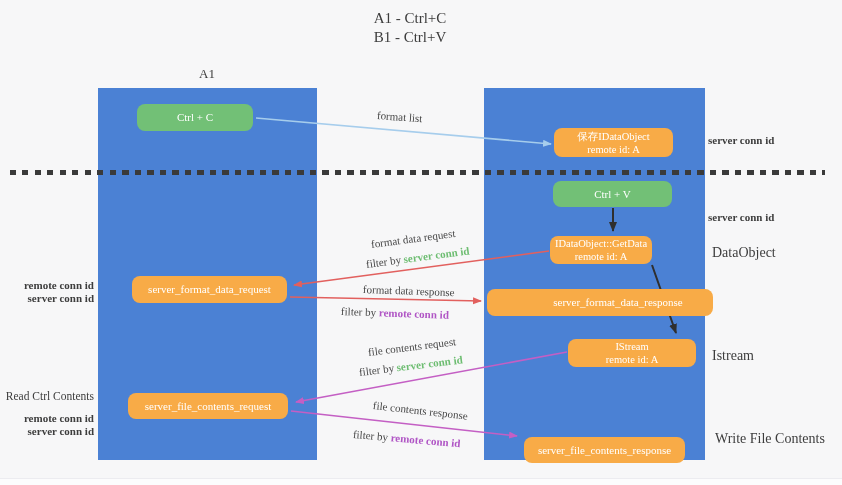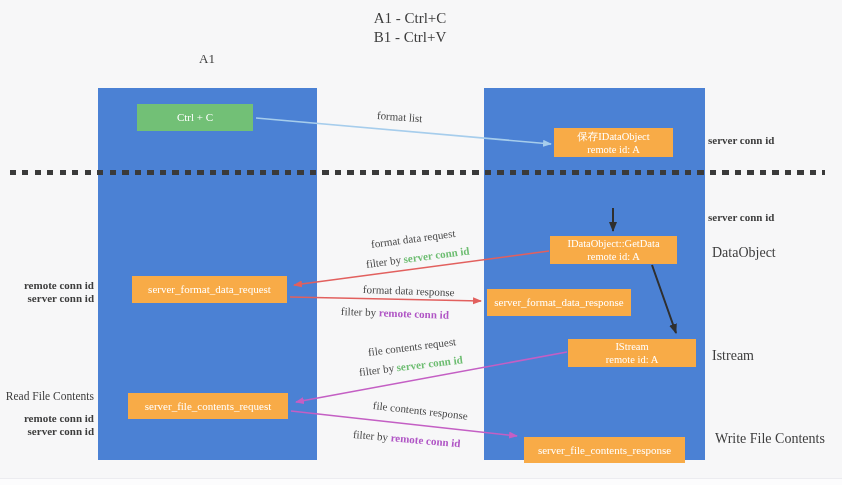--- a/index.html
+++ b/index.html
@@ -13,21 +13,21 @@
   .title{left:290px;top:9px;width:240px;text-align:center;font-size:15px;line-height:19px;color:#3c3c3c;}
   .lane-header{width:130px;text-align:center;font-size:13px;line-height:14.5px;color:#3c3c3c;z-index:3;}
   .lane{background:#4b81d4;z-index:1;}
   .divider{
     left:10px;top:170px;width:815px;height:5px;z-index:5;
     background:repeating-linear-gradient(90deg,#3a3a3a 0 6px,transparent 6px 12.5px);
   }
   .node{
     z-index:6;text-align:center;color:#fff;
     display:flex;flex-direction:column;justify-content:center;
-    font-size:11px;line-height:13px;
+    font-size:11px;line-height:13px;border-radius:8px;
   }
   .node.green{background:#72c076;}
   .node.orange{background:#f8ab47;}
   .node .sub{font-size:10.5px;}
   svg.arrows{left:0;top:0;z-index:4;pointer-events:none;}
   .edge-label{
     z-index:7;font-size:11px;color:#474747;white-space:nowrap;
     transform-origin:left center;
   }
   .green-txt{color:#6dbd71;font-weight:bold;}
@@ -40,21 +40,21 @@
 </head>
 <body>
 
 <div id="stage">
 
   <div class="abs title">
     <div>A1 - Ctrl+C</div>
     <div>B1 - Ctrl+V</div>
   </div>
 
-  <div class="abs lane-header" style="left:142px;top:52px;">
+  <div class="abs lane-header" style="left:142px;top:67px;">
     <div>A1</div>
   </div>
 
   <div class="abs lane" style="left:98px;top:88px;width:219px;height:372px;"></div>
   <div class="abs lane" style="left:484px;top:88px;width:221px;height:372px;"></div>
 
   <div class="abs divider"></div>
 
   <svg class="abs arrows" width="842" height="485">
     <defs>
@@ -87,25 +87,28 @@
     <div>server_file_contents_request</div>
   </div>
   <div class="abs node orange" style="left:132px;top:276px;width:155px;height:27px;">
     <div>server_format_data_request</div>
   </div>
 
   <div class="abs node orange" style="left:554px;top:128px;width:119px;height:29px;">
     <div class="sub">保存IDataObject</div>
     <div class="sub">remote id: A</div>
   </div>
-  <div class="abs node orange" style="left:550px;top:236px;width:127px;height:28px;">
+  <div class="abs node green" style="left:553px;top:181px;width:119px;height:26px;">
+    <div>Ctrl + V</div>
+  </div>
+  <div class="abs node orange" style="left:550px;top:236px;width:102px;height:28px;">
     <div class="sub">IDataObject::GetData</div>
     <div class="sub">remote id: A</div>
   </div>
-  <div class="abs node orange" style="left:487px;top:289px;width:144px;height:27px;">
+  <div class="abs node orange" style="left:487px;top:289px;width:190px;height:27px;padding-left:36px;">
     <div>server_format_data_response</div>
   </div>
   <div class="abs node orange" style="left:568px;top:339px;width:128px;height:28px;">
     <div class="sub">IStream</div>
     <div class="sub">remote id: A</div>
   </div>
   <div class="abs node orange" style="left:524px;top:437px;width:161px;height:26px;">
     <div>server_file_contents_response</div>
   </div>
 
@@ -132,19 +135,19 @@
   </div>
 
   <div class="abs side-label small green-txt" style="left:708px;top:134px;">server conn id</div>
   <div class="abs side-label small green-txt" style="left:708px;top:211px;">server conn id</div>
   <div class="abs side-label" style="left:712px;top:245px;">DataObject</div>
   <div class="abs side-label" style="left:712px;top:348px;">Istream</div>
   <div class="abs side-label" style="left:715px;top:431px;">Write File Contents</div>
 
   <div class="abs side-label small purple-txt left-col" style="top:279px;">remote conn id</div>
   <div class="abs side-label small green-txt left-col" style="top:292px;">server conn id</div>
-  <div class="abs side-label left-col" style="top:390px;font-size:11.5px;">Read File Contents</div>
+  <div class="abs side-label left-col" style="top:390px;font-size:11.5px;">Read Ctrl Contents</div>
   <div class="abs side-label small purple-txt left-col" style="top:412px;">remote conn id</div>
   <div class="abs side-label small green-txt left-col" style="top:425px;">server conn id</div>
 
   <div class="abs bottom-strip"></div>
 
 </div>
 
 </body></html>

